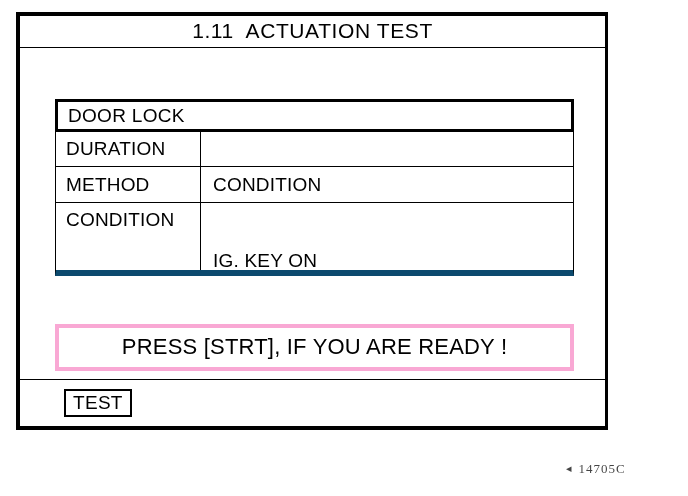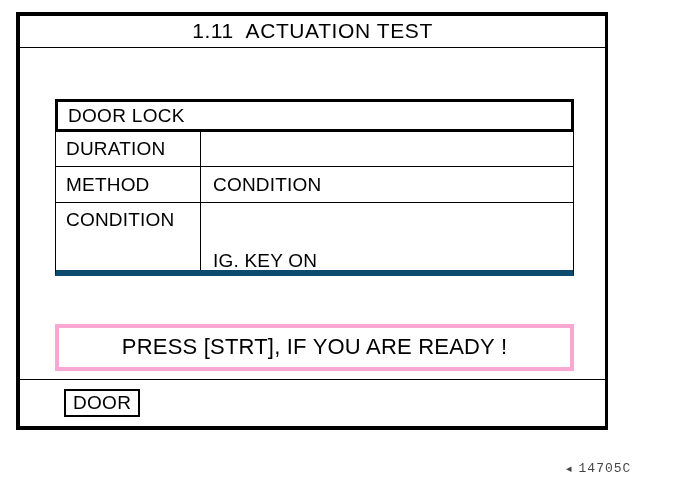--- a/index.html
+++ b/index.html
@@ -199,21 +199,21 @@
     font-size: 13px;
     letter-spacing: 1px;
     color: #1a1a1a;
     opacity: 0.82;
   }
   #caption-mark {
     font-size: 11px;
     line-height: 1;
   }
   #caption-code {
-    font-family: Liberation Mono, monospace;
+    font-family: Liberation Serif, serif;
     font-size: 13px;
     line-height: 1;
   }
 </style>
 </head>
 <body>
 
 <div id="scan-frame">
 
   <div id="title-bar">
@@ -258,21 +258,21 @@
     </div>
 
     <div id="message-box">
       <span id="message-text">PRESS [STRT], IF YOU ARE READY !</span>
     </div>
 
   </div>
 
   <div id="softkey-bar">
     <div id="strt-button">
-      <span id="strt-button-label">DOOR</span>
+      <span id="strt-button-label">TEST</span>
     </div>
   </div>
 
 </div>
 
 <div id="figure-caption">
   <span id="caption-mark">◂</span>
   <span id="caption-code">14705C</span>
 </div>
 

